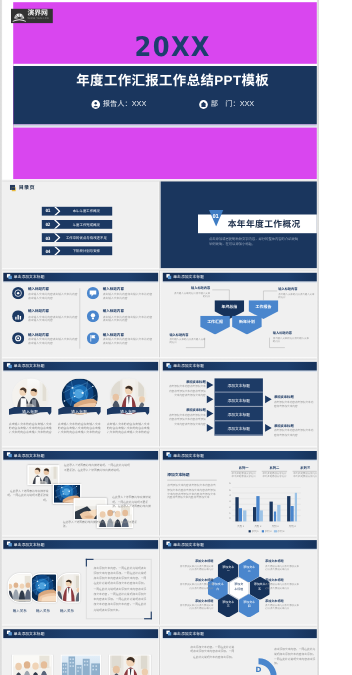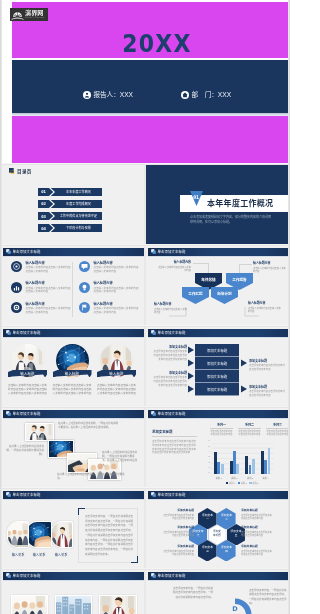--- a/index.html
+++ b/index.html
@@ -181,20 +181,21 @@
 </head>
 <body>
 
 <div class="page">
 
 <div class="slide" id="cover">
   <div class="whitetop"></div>
   <div class="band"></div>
   <div class="hl"></div>
   <div class="year">20XX</div>
+  <div class="ctitle">年度工作汇报工作总结PPT模板</div>
   <div class="meta">
     <div class="mi">
       <svg class="ic" viewBox="0 0 16 16">
         <circle cx="8" cy="8" r="8" fill="#ffffff"></circle>
         <circle cx="8" cy="5.6" r="2.2" fill="#1a365e"></circle>
         <path d="M3.6 13.2 A4.6 4.2 0 0 1 12.4 13.2 Z" fill="#1a365e"></path>
       </svg>
       <span>报告人：XXX</span>
     </div>
     <div class="mi">

